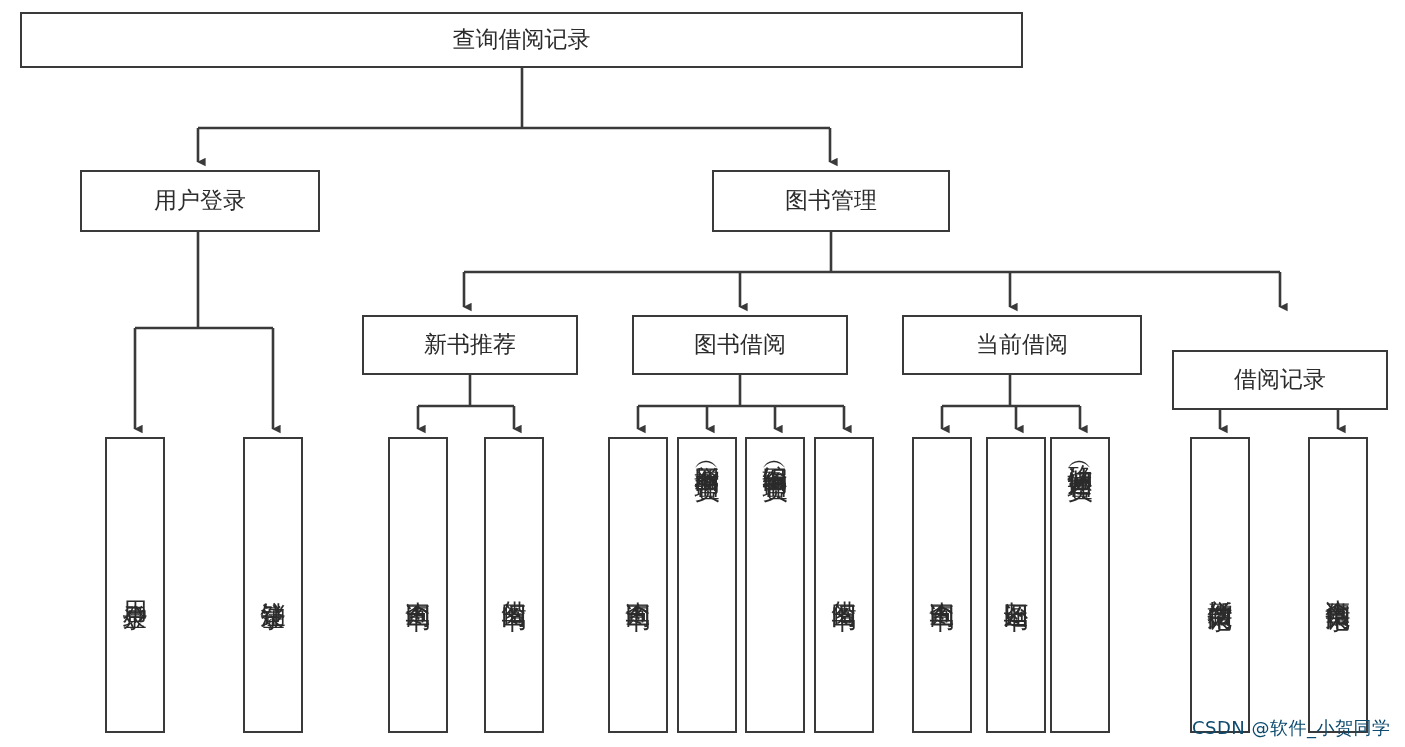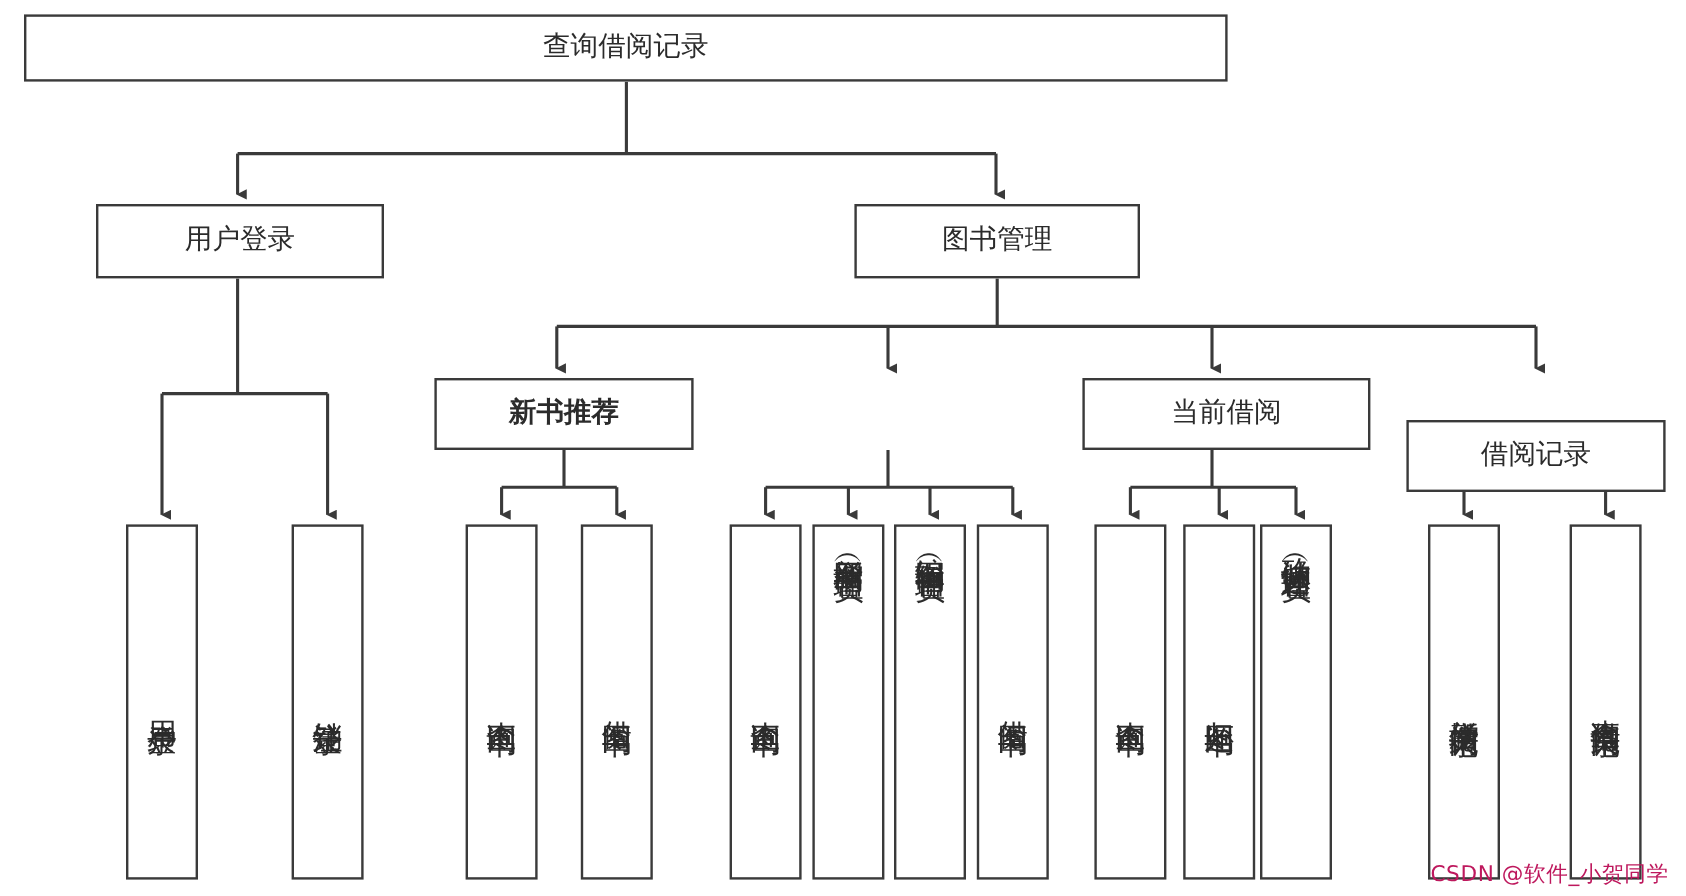--- a/index.html
+++ b/index.html
@@ -57,21 +57,21 @@
     font-size: 25px;
     letter-spacing: 2px;
     line-height: 1;
   }
   .node.vertical.centered {
     align-items: center;
     padding-top: 0;
   }
   .watermark {
     position: absolute;
-    color: #be185d;
+    color: #0c4a6e;
     font-size: 18px;
     white-space: nowrap;
     letter-spacing: 0.5px;
   }
 </style>
 </head>
 <body>
 
 <div id="diagram-root">
 
@@ -133,22 +133,25 @@
     <span class="node-label">查询借阅记录</span>
   </div>
 
   <div class="node horizontal" style="left:80px; top:170px; width:240px; height:62px;">
     <span class="node-label">用户登录</span>
   </div>
   <div class="node horizontal" style="left:712px; top:170px; width:238px; height:62px;">
     <span class="node-label">图书管理</span>
   </div>
 
-  <div class="node horizontal" style="left:362px; top:315px; width:216px; height:60px;font-weight:bold;">
+  <div class="node horizontal" style="left:362px; top:315px; width:216px; height:60px;">
     <span class="node-label">新书推荐</span>
+  </div>
+  <div class="node horizontal" style="left:632px; top:315px; width:216px; height:60px;">
+    <span class="node-label">图书借阅</span>
   </div>
   <div class="node horizontal" style="left:902px; top:315px; width:240px; height:60px;">
     <span class="node-label">当前借阅</span>
   </div>
   <div class="node horizontal" style="left:1172px; top:315px; width:216px; height:60px;margin-top:35px;">
     <span class="node-label">借阅记录</span>
   </div>
 
   <div class="node vertical centered" style="left:105px; top:437px; width:60px; height:296px;">
     <span class="node-label">用户登录</span>

